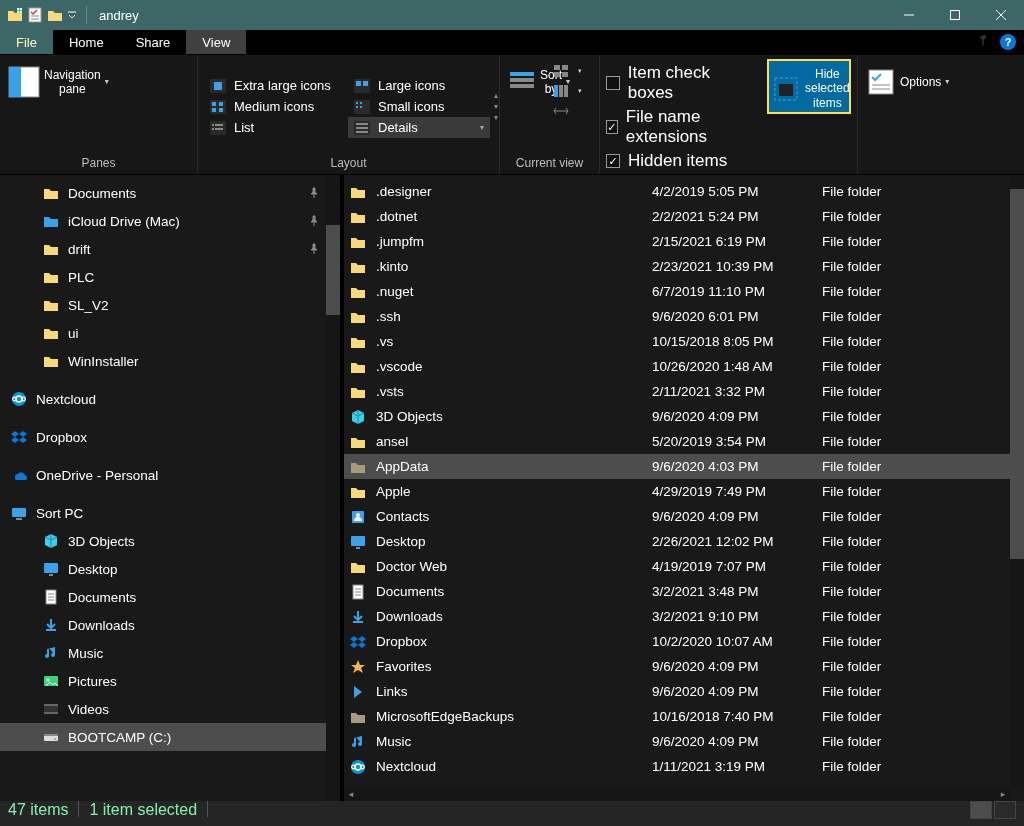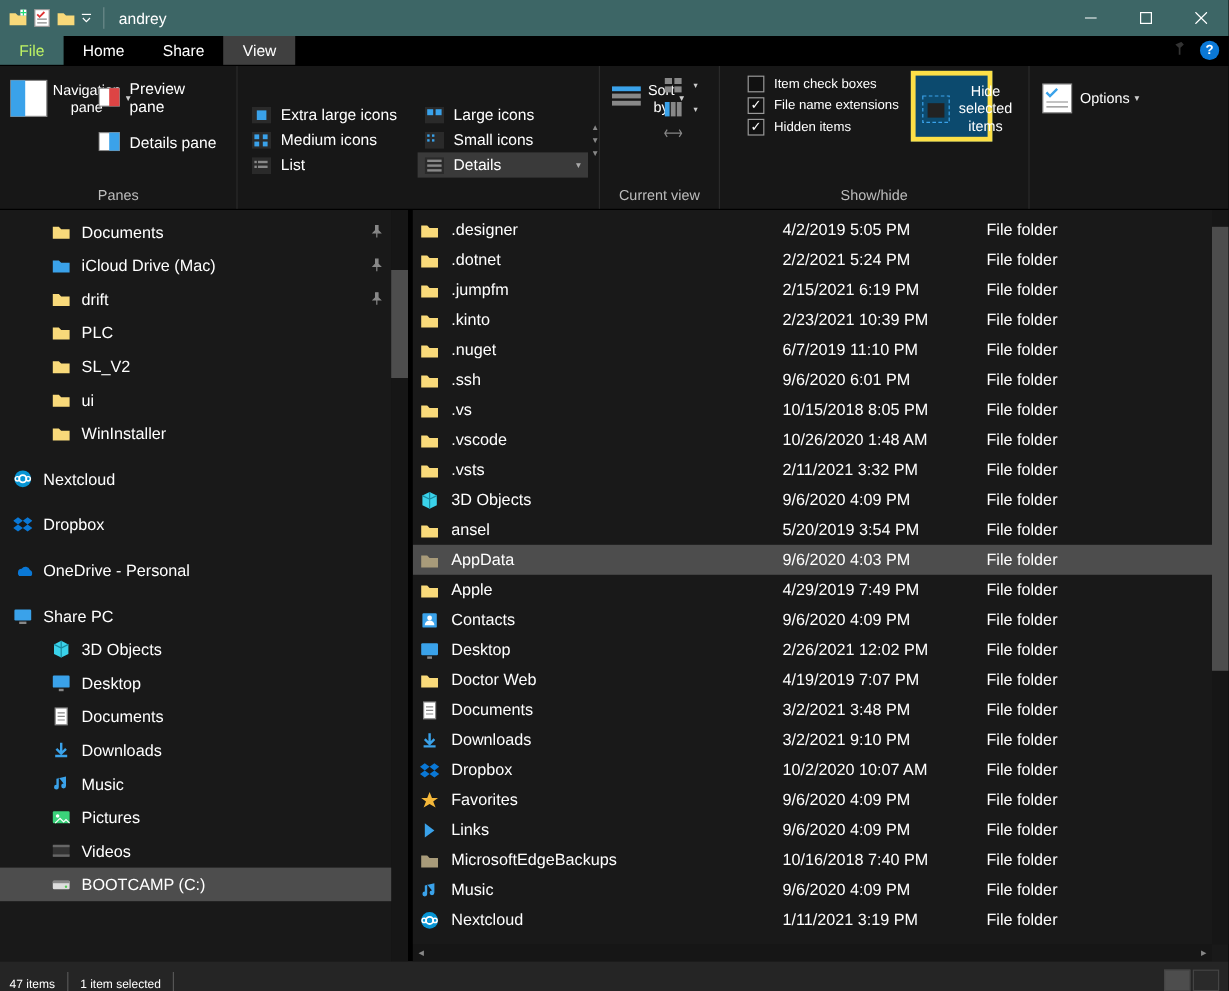--- a/index.html
+++ b/index.html
@@ -25,21 +25,21 @@
   .titlebar .qat { display:flex; align-items:center; gap:2px; padding-left:6px; }
   .qat-icon { width:18px; height:18px; display:inline-flex; align-items:center; justify-content:center;}
   .titlebar .sep { width:1px; height:18px; background:#6d8a8a; margin:0 6px;}
   .titlebar .title { margin-left:4px; color:#fff; font-size:13px;}
   .winbtns { margin-left:auto; display:flex; }
   .winbtn { width:46px; height:30px; display:flex; align-items:center; justify-content:center; color:#fff;}
   .winbtn svg { width:10px; height:10px; }
 
   
   .tabrow { height:25px; background:#000; display:flex; align-items:stretch; border-bottom:1px solid #000;}
-  .file-tab { background: var(--accent); color:#bef264; padding:0 16px; display:flex; align-items:center; font-size:13px;}
+  .file-tab { background: var(--accent); color:#fef9c3; padding:0 16px; display:flex; align-items:center; font-size:13px;}
   .tab { color:#fff; padding:0 16px; display:flex; align-items:center; font-size:13px;}
   .tab.active { background:#404040;}
   .tabrow .right { margin-left:auto; display:flex; align-items:center; gap:10px; padding-right:8px;}
   .help-circle { width:16px; height:16px; border-radius:50%; background:#0a78d6; color:#fff; display:flex; align-items:center; justify-content:center; font-size:11px; font-weight:bold;}
 
   
   .ribbon { height:120px; background:#171717; display:flex; align-items:stretch; border-bottom:1px solid #000;}
   .group { display:flex; flex-direction:column; padding:4px 6px 0 6px; border-right:1px solid #2a2a2a;}
   .group-body { flex:1; display:flex; align-items:flex-start;}
   .group-label { text-align:center; color:#bdbdbd; font-size:12px; padding:2px 0 4px 0;}
@@ -47,24 +47,24 @@
   .bigbtn .ico { width:34px; height:34px; display:flex; align-items:center; justify-content:center;}
   .bigbtn .lbl { line-height:1.2;}
   .bigbtn .drop { font-size:8px; margin-top:-2px; color:#ccc;}
   .smallbtn { display:flex; align-items:center; gap:8px; padding:3px 6px; font-size:13px;}
   .layout-list { display:flex; flex-direction:column; gap:0;text-align:right;}
   .layout-row { display:flex; gap:2px;}
   .layout-item { width:142px; display:flex; align-items:center; gap:8px; padding:3px 6px; font-size:13px;}
   .layout-item.selected { background:#3a3a3a;}
   .layout-item .thumb { width:16px; height:14px; flex:0 0 16px;}
   .showhide-col { display:flex; flex-direction:column; gap:4px; padding-top:4px;}
-  .checkrow { display:flex; align-items:center; gap:8px; font-size:11px;margin-left:17px;}
+  .checkrow { display:flex; align-items:center; gap:8px; font-size:17px;}
   .checkbox { width:14px; height:14px; border:1px solid #999; background:#111; display:inline-flex; align-items:center; justify-content:center;}
   .checkbox.checked::after { content:"✓"; font-size:11px; color:#fff; line-height:1;}
-  .hidebtn { background:#0c4a6e; border:4px solid #fde047; width:68px;}
+  .hidebtn { background:#0369a1; border:2px solid #fde047; width:84px;}
   .curview-col { display:flex; flex-direction:column; gap:4px; padding-top:4px;}
   .curview-row { display:flex; align-items:center; gap:6px; font-size:12px;}
   .thumb-sm { width:18px; height:16px; display:inline-flex; align-items:center; justify-content:center;}
   .tiny-drop { font-size:7px; color:#ccc; margin-left:2px;}
 
   
   .content { flex:1; display:flex; min-height:0;}
   .navpane { width:340px; background:var(--bg2); overflow:hidden; position:relative;}
   .navpane .scroll-track { position:absolute; right:0; top:0; bottom:0; width:14px; background:#161616;}
   .navpane .scroll-thumb { position:absolute; right:0; top:50px; width:14px; height:90px; background:#4d4d4d;}
@@ -84,21 +84,21 @@
   .file-scroll-track-h .arrow { width:14px; height:14px; display:flex; align-items:center; justify-content:center; color:#888; font-size:9px;}
   .filelist { padding:4px 0 0 0; margin-right:14px; margin-bottom:14px;}
   .file-row { display:flex; align-items:center; height:25px; font-size:13.5px;}
   .file-row.selected { background:var(--select);}
   .file-row .icon-cell { width:28px; padding-left:6px; display:flex; align-items:center;}
   .file-row .name-cell { flex: 0 0 280px; padding-left:4px; overflow:hidden; text-overflow:ellipsis; white-space:nowrap;}
   .file-row .date-cell { flex: 0 0 170px;}
   .file-row .type-cell { flex:1;}
 
   
-  .statusbar { height:25px; background:var(--bg3); display:flex; align-items:flex-end; padding:0 8px; font-size:10px; color:#ffffff;}
+  .statusbar { height:25px; background:var(--bg3); display:flex; align-items:flex-start; padding:0 8px; font-size:16px; color:#86efac;}
   .statusbar .sep2 { width:1px; height:16px; background:#555; margin:0 10px;}
   .statusbar .viewbtns { margin-left:auto; display:flex; gap:2px;}
   .viewbtn { width:22px; height:18px; background:#2a2a2a; border:1px solid #444;}
   .viewbtn.active { background:#4d4d4d;}
 
   
   svg { display:block; }
 </style>
 </head>
 <body>
@@ -176,40 +176,20 @@
           <span class="ico">
             <svg width="32" height="32" viewBox="0 0 32 32">
                 <rect x="1" y="1" width="30" height="30" fill="#fff" stroke="#888"></rect>
                 <rect x="1" y="1" width="12" height="30" fill="#3aa2ea"></rect>
               </svg>
           </span>
           <span class="lbl" style="white-space:pre-line;">Navigation
 pane</span>
           <span class="drop">▾</span>
         </div>
-        <div style="display:flex; flex-direction:column; gap:8px; padding-top:4px;">
-          <div class="smallbtn">
-            <span>
-                <svg width="18" height="16" viewBox="0 0 18 16">
-                  <rect x="0.5" y="0.5" width="17" height="15" fill="#fff" stroke="#888"></rect>
-                  <rect x="9" y="0.5" width="8.5" height="15" fill="#d44"></rect>
-                </svg>
-              </span>
-            <span>Preview pane</span>
-          </div>
-          <div class="smallbtn">
-            <span>
-                <svg width="18" height="16" viewBox="0 0 18 16">
-                  <rect x="0.5" y="0.5" width="17" height="15" fill="#fff" stroke="#888"></rect>
-                  <rect x="9" y="0.5" width="8.5" height="15" fill="#3aa2ea"></rect>
-                </svg>
-              </span>
-            <span>Details pane</span>
-          </div>
-        </div>
       </div>
       <div class="group-label">Panes</div>
     </div>
 
     <div class="group" style="width:302px;">
       <div class="group-body" style="align-items:center; gap:4px;">
         <div class="layout-list">
           <div class="layout-row">
             <div class="layout-item">
                 <span class="thumb">
@@ -283,20 +263,21 @@
                 <span style="margin-left:auto; font-size:8px; color:#aaa;">▾</span>
               </div>
           </div>
         </div>
         <div style="display:flex; flex-direction:column; gap:2px; color:#888;">
           <span style="font-size:8px;">▴</span>
           <span style="font-size:8px;">▾</span>
           <span style="font-size:8px;">▾</span>
         </div>
       </div>
+      <div class="group-label">Layout</div>
     </div>
 
     <div class="group" style="width:100px;">
       <div class="group-body">
         <div class="bigbtn" style="width:46px;">
           <span class="ico">
               <svg width="28" height="28" viewBox="0 0 28 28">
                 <rect x="2" y="4" width="24" height="4" fill="#3aa2ea"></rect>
                 <rect x="2" y="10" width="24" height="4" fill="#888"></rect>
                 <rect x="2" y="16" width="24" height="4" fill="#888"></rect>
@@ -494,21 +475,21 @@
             <span>OneDrive - Personal</span>
           </li>
           <li style="height: 10px;"></li>
           <li class="nav-item indent0">
             <span class="nav-icon">
               <svg width="16" height="16" viewBox="0 0 16 16">
                 <rect x="1" y="3" width="14" height="9" fill="#3aa2ea" rx="1"></rect>
                 <rect x="5" y="13" width="6" height="2" fill="#888"></rect>
               </svg>
             </span>
-            <span>Share PC</span>
+            <span>Sort PC</span>
           </li>
           <li class="nav-item indent1">
             <span class="nav-icon">
               <svg width="16" height="16" viewBox="0 0 16 16">
                 <path d="M8 1l6 3v8l-6 3-6-3V4z" fill="#3ad2ea"></path>
                 <path d="M8 1v14M2 4l6 3 6-3" stroke="#1a8aa0" fill="none"></path>
               </svg>
             </span>
             <span>3D Objects</span>
           </li>

